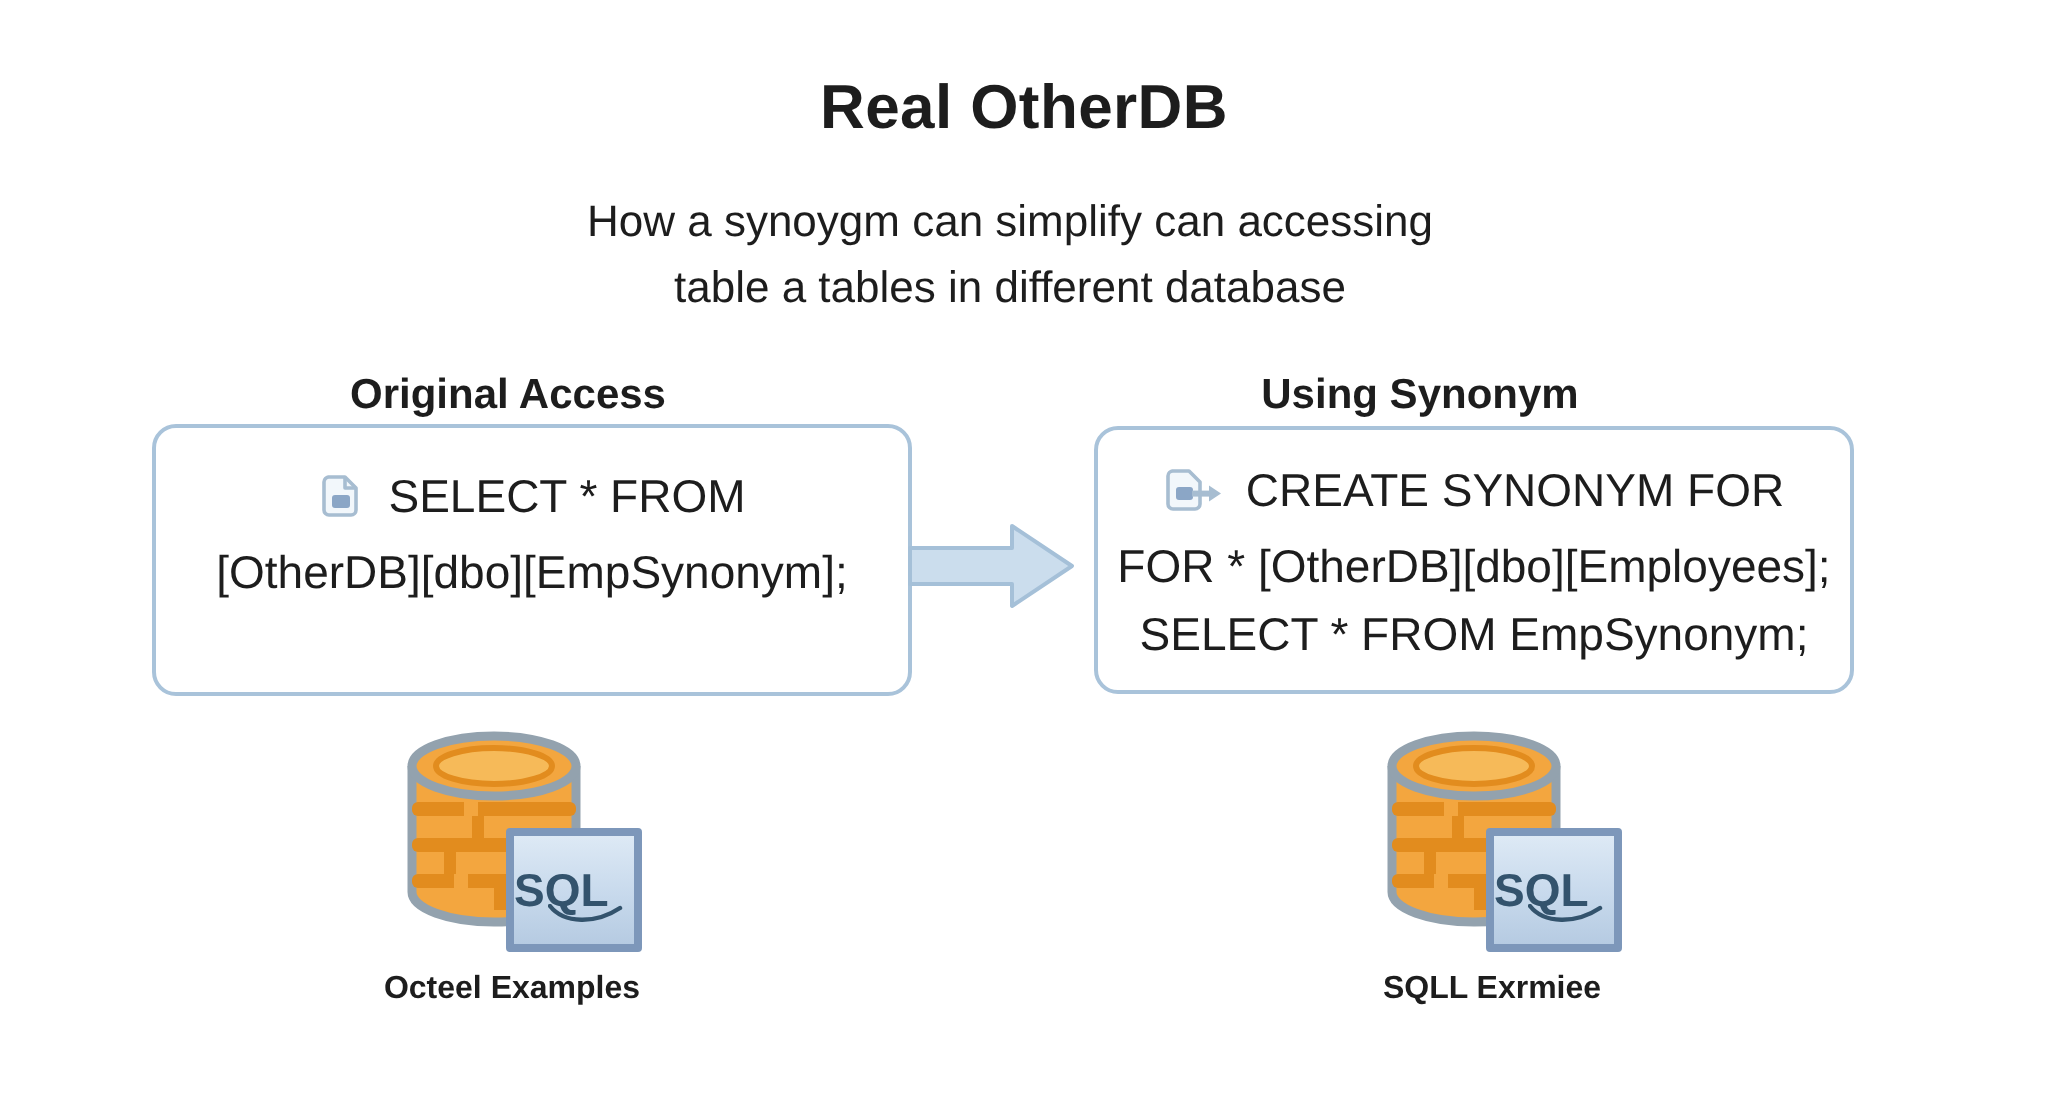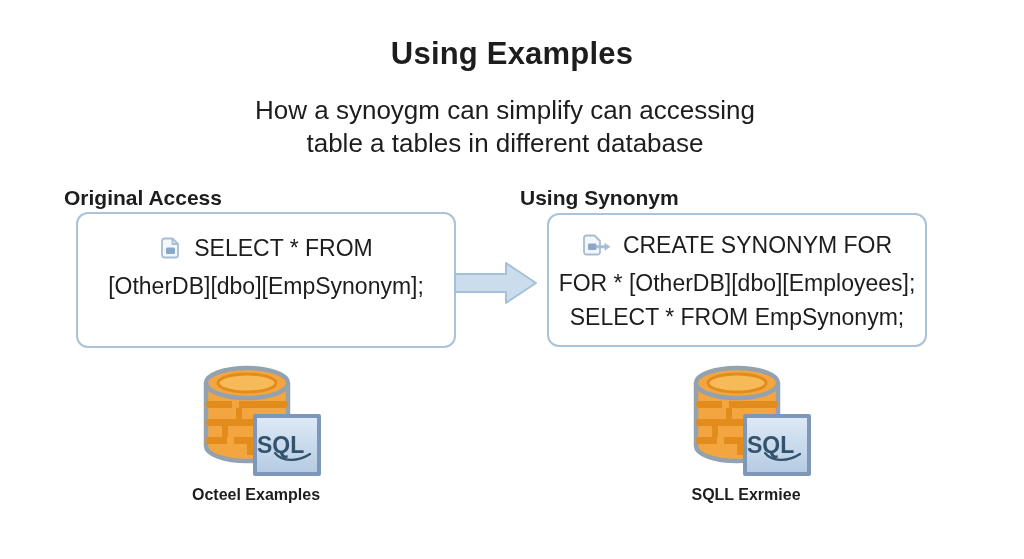--- a/index.html
+++ b/index.html
@@ -6,23 +6,23 @@
   .canvas {
     position:relative; width:1024px; height:559px; background:#ffffff;
     font-family:"Liberation Sans", sans-serif; color:var(--text,#1d1d1d); overflow:hidden;
   }
   .title {
     position:absolute; top:36px; left:0; width:1024px; margin:0;
     text-align:center; font-size:31px; font-weight:bold; letter-spacing:.2px;
   }
   .subtitle {
     position:absolute; top:94px; left:0; width:1010px;
-    text-align:center; font-size:26px; line-height:33px; font-weight:normal;
+    text-align:center; font-size:22px; line-height:33px; font-weight:normal;
   }
-  .col-header { position:absolute; font-size:21px; font-weight:bold; }
+  .col-header { position:absolute; text-align:center; font-size:21px; font-weight:bold; }
   #hdr-left  { left:64px;  top:186px; width:380px; }
   #hdr-right { left:520px; top:186px; width:380px; }
 
   .codebox {
     position:absolute; background:var(--box-bg,#ffffff);
     border:2px solid var(--box-border,#a9c3da); border-radius:12px;
     box-sizing:border-box; text-align:center;
   }
   #box-left  { left:63px;  top:212px; width:380px; height:136px; padding-top:17px;margin-left:13px; }
   #box-right { left:547px; top:213px; width:380px; height:134px; padding-top:13px; }
@@ -46,21 +46,21 @@
 
   .caption { position:absolute; text-align:center; font-size:16px; font-weight:bold; }
   #cap-left  { left:96px;  top:486px; width:320px; }
   #cap-right { left:586px; top:486px; width:320px; }
 </style>
 </head>
 <body>
 
 <div class="canvas">
 
-  <h1 class="title">Using Examples</h1>
+  <h1 class="title">Real OtherDB</h1>
 
   <div class="subtitle">
     <div>How a synoygm can simplify can accessing</div>
     <div>table a tables in different database</div>
   </div>
 
   <div class="col-header" id="hdr-left">Original Access</div>
   <div class="col-header" id="hdr-right">Using Synonym</div>
 
   <div class="codebox" id="box-left">

